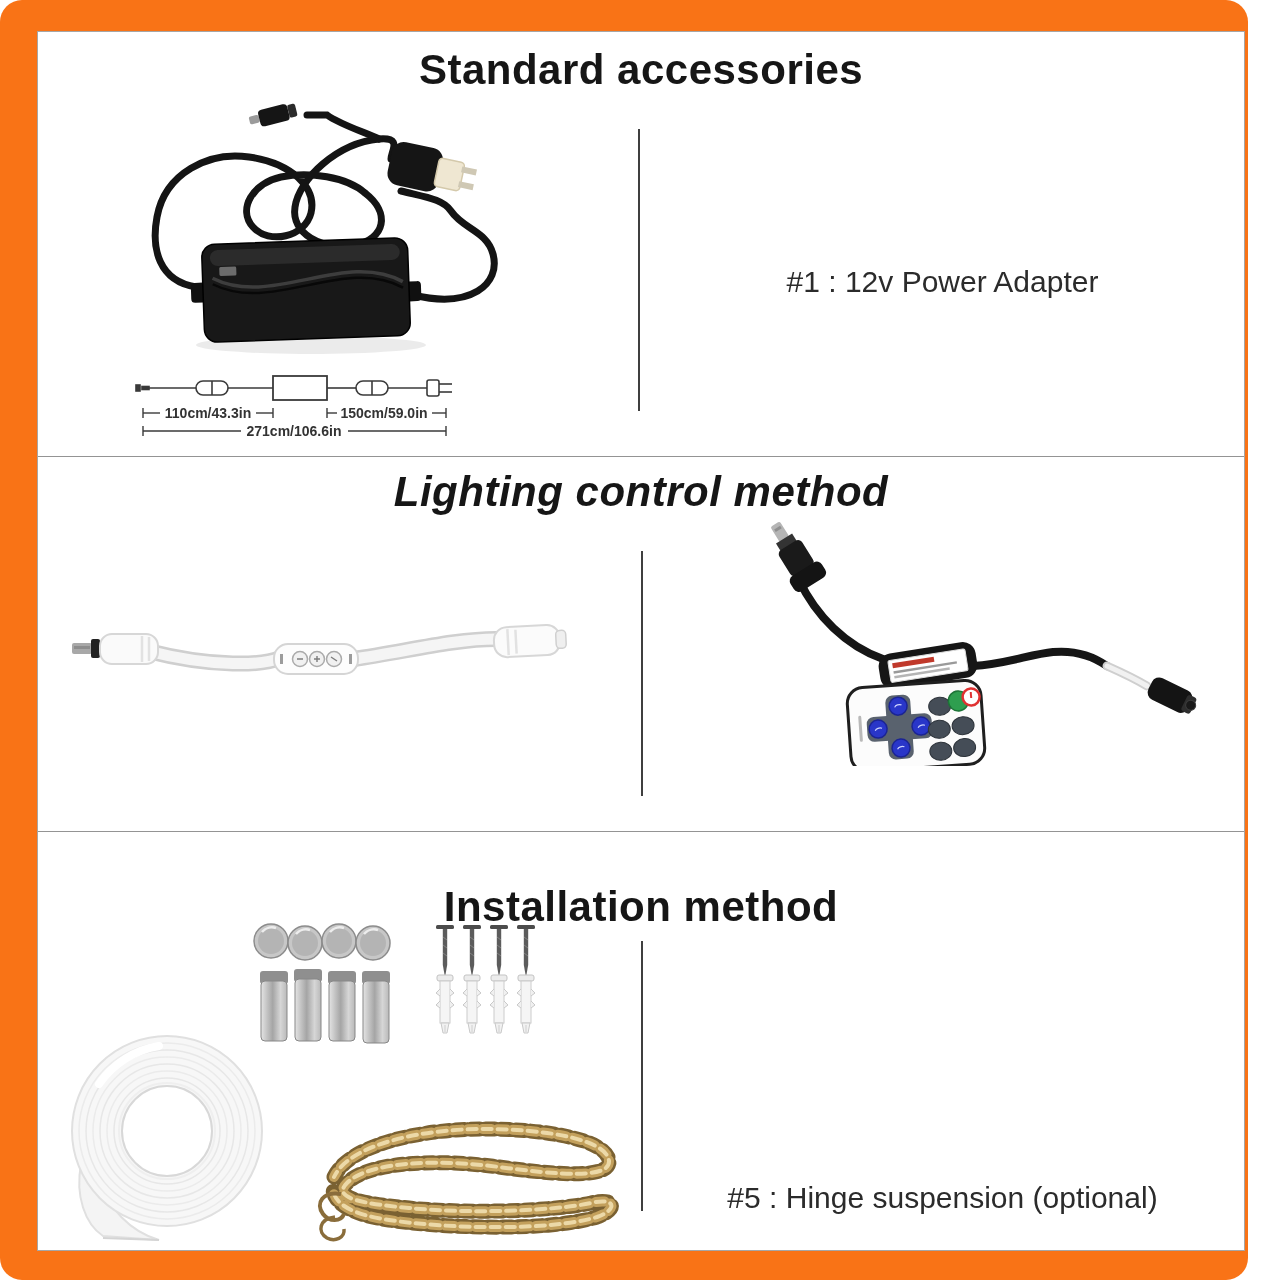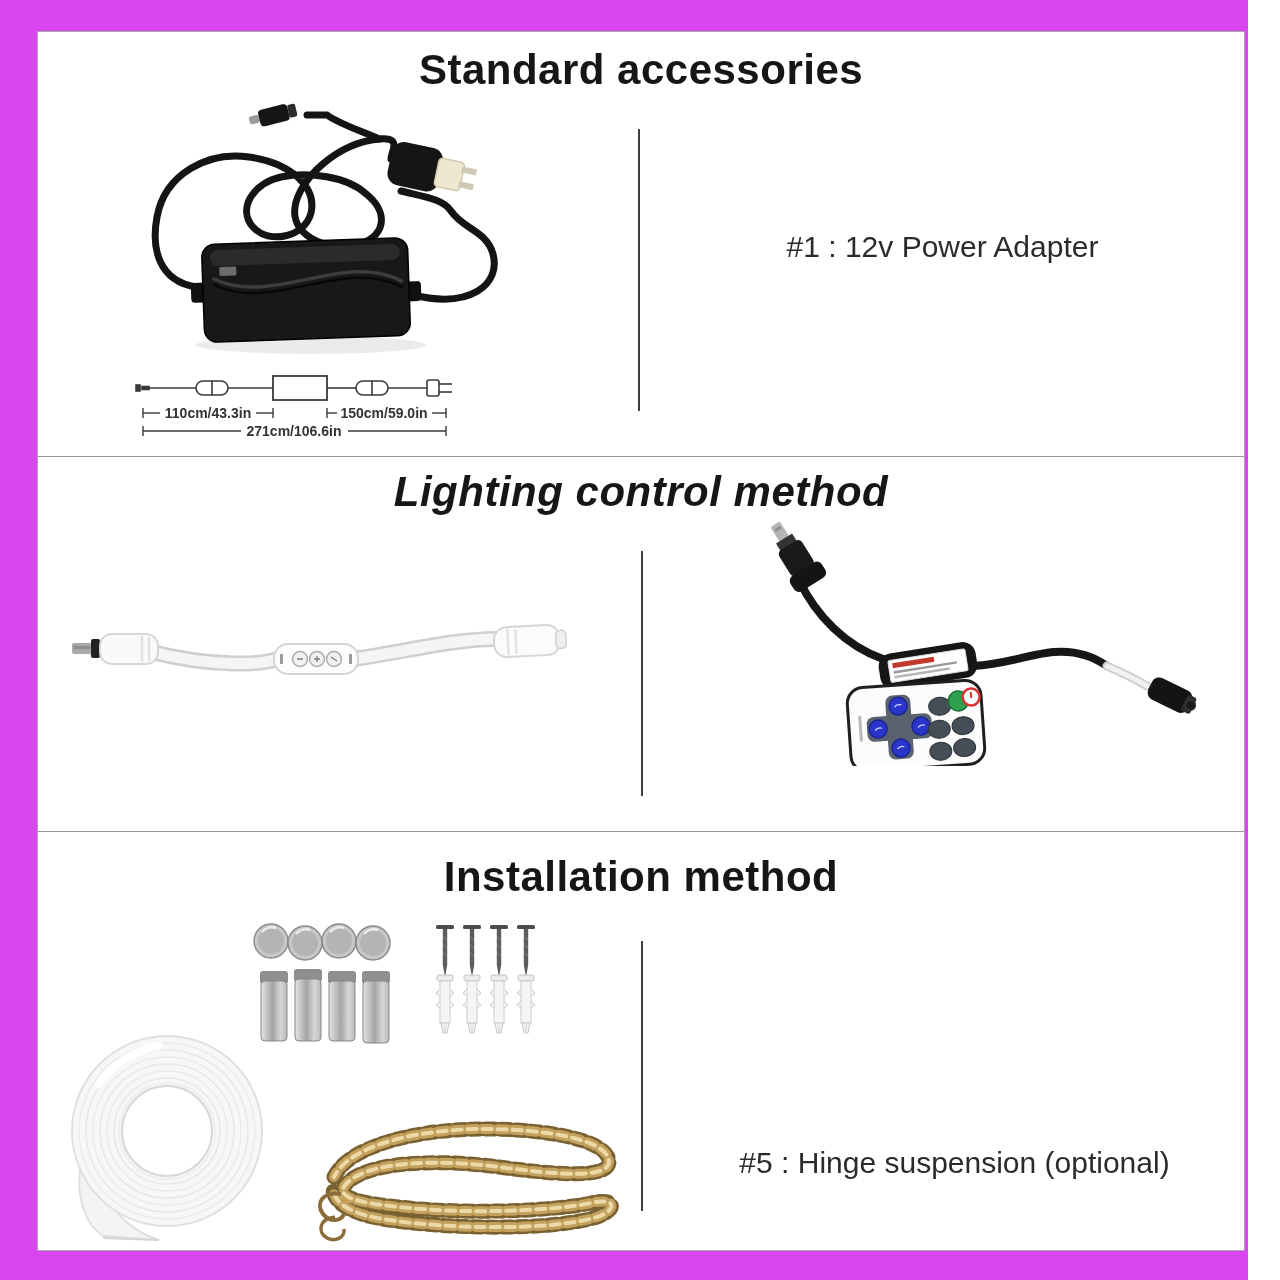--- a/index.html
+++ b/index.html
@@ -1,22 +1,22 @@
 <!DOCTYPE html>
 <html><head>
 <meta charset="utf-8">
 <style>
   html,body{margin:0;padding:0;background:#fff;}
-  .canvas{position:relative;width:1248px;height:1280px;background:#d946ef;overflow:hidden;
-          font-family:"Liberation Sans",sans-serif;}
+  .canvas{position:relative;width:1248px;height:1280px;background:#f97316;overflow:hidden;
+          font-family:"Liberation Sans",sans-serif;border-radius:22px;}
   .frame{position:absolute;left:37px;top:31px;width:1206px;height:1218px;
          border:1px solid #a6a6a6;background:#fff;}
   .sec-title{position:absolute;left:0;width:100%;text-align:center;
              font-size:42px;font-weight:700;color:#161616;letter-spacing:.5px;}
-  .caption{position:absolute;text-align:center;font-size:30px;color:#2b2b2b;}
+  .caption{position:absolute;text-align:center;font-size:30px;color:#2b2b2b;margin-top:35px;}
   .hdiv{position:absolute;left:0;width:100%;height:0;border-top:1px solid #949494;}
   .vdiv{position:absolute;width:2px;background:#3f3f3f;}
   svg{position:absolute;}
   svg text{font-family:"Liberation Sans",sans-serif;}
   .dim-text{font-size:14px;font-weight:700;fill:#333;}
 </style>
 </head>
 <body>
 
 <div class="canvas">
@@ -196,21 +196,21 @@
         <ellipse cx="262" cy="213" rx="11" ry="9" fill="#454d57" stroke="#2e343b"></ellipse>
         <ellipse cx="238" cy="237" rx="11" ry="9" fill="#454d57" stroke="#2e343b"></ellipse>
         <ellipse cx="262" cy="235" rx="11" ry="9" fill="#454d57" stroke="#2e343b"></ellipse>
       </g>
     </g>
   </svg>
 
 
   <div class="hdiv" style="top:799px;"></div>
 
-  <div class="sec-title" style="top:821px;">Installation method</div>
+  <div class="sec-title" style="top:851px;">Installation method</div>
 
   <svg style="left:211px;top:881px;" width="380" height="150" viewBox="0 0 380 150">
     <defs>
       <linearGradient id="metal" x1="0" y1="0" x2="1" y2="0">
         <stop offset="0" stop-color="#e4e4e4"></stop>
             <stop offset="0.45" stop-color="#a5a5a5"></stop>
         <stop offset="0.75" stop-color="#d6d6d6"></stop>
             <stop offset="1" stop-color="#b9b9b9"></stop>
       </linearGradient>
     </defs>
@@ -341,16 +341,16 @@
       <path d="M45,78 C60,46 130,30 195,30 C255,30 318,40 320,62 C321,80 270,76 210,68 C150,60 80,62 58,84 C44,98 66,104 120,109 C180,115 265,112 302,104 C326,98 330,110 308,118 C262,132 160,130 100,121 C66,116 45,106 44,90" stroke="#7a6132" stroke-width="15" stroke-dasharray="9 6"></path>
       <path d="M45,78 C60,46 130,30 195,30 C255,30 318,40 320,62 C321,80 270,76 210,68 C150,60 80,62 58,84 C44,98 66,104 120,109 C180,115 265,112 302,104 C326,98 330,110 308,118 C262,132 160,130 100,121 C66,116 45,106 44,90" stroke="#c3a05c" stroke-width="10" stroke-dasharray="9 6" stroke-dashoffset="3"></path>
       <path d="M45,78 C60,46 130,30 195,30 C255,30 318,40 320,62 C321,80 270,76 210,68 C150,60 80,62 58,84 C44,98 66,104 120,109 C180,115 265,112 302,104 C326,98 330,110 308,118 C262,132 160,130 100,121 C66,116 45,106 44,90" stroke="#ecd9a8" stroke-width="4" stroke-dasharray="9 6" stroke-dashoffset="3"></path>
     </g>
     <g fill="none" stroke="#8a6d3b">
       <path d="M52,95 C34,92 26,104 34,115 C40,123 52,123 55,115" stroke-width="4"></path>
       <path d="M46,118 C30,120 28,133 38,139 C46,143 56,139 55,130" stroke-width="3.5"></path>
     </g>
   </svg>
 
-  <div class="caption" style="left:603px;top:1114px;width:603px;padding-left:12px;">#5 : Hinge suspension (optional)</div>
+  <div class="caption" style="left:603px;top:1114px;width:603px;">#5 : Hinge suspension (optional)</div>
 
  </div>
 </div>
 
 </body></html>

